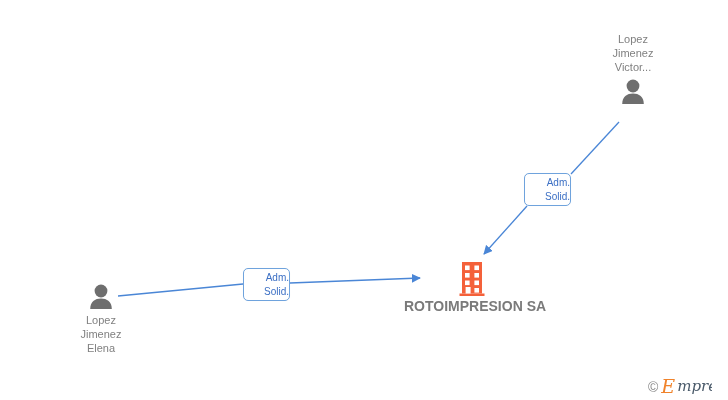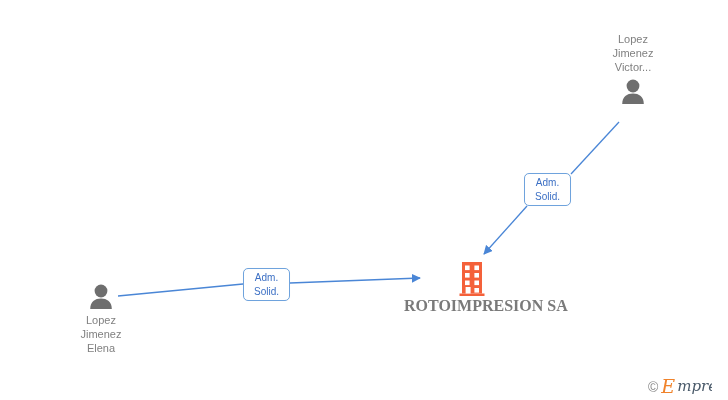--- a/index.html
+++ b/index.html
@@ -44,24 +44,23 @@
   }
   .node-label {
     font-size: 11px;
     line-height: 14px;
     color: #808080;
     white-space: pre-line;
     letter-spacing: 0px;
   }
   .node-label.company {
     font-weight: bold;
-    font-size: 16px;
+    font-size: 14px;
     color: #7a7a7a;
     white-space: nowrap;
-    font-family: Liberation Serif, serif;
   }
 
   
   #node-person-top-right {
     left: 568px;
     top: 32px;
     width: 130px;
   }
   #node-person-top-right .node-label { margin-bottom: 4px; }
 
@@ -85,21 +84,21 @@
     box-sizing: border-box;
     width: 47px;
     height: 33px;
     background: #ffffff;
     border: 1.3px solid #6fa3dd;
     border-radius: 5px;
     color: #3b6fc4;
     font-size: 10px;
     line-height: 14px;
     padding-top: 2px;
-    text-align: center;
+    text-align: right;
     white-space: pre-line;
     box-shadow: 0 0 1px rgba(0,0,0,0.04);
   }
   #edge-label-elena { left: 243px; top: 268px; }
   #edge-label-victor { left: 524px; top: 173px; }
 
   
   #watermark {
     position: absolute;
     left: 648px;

